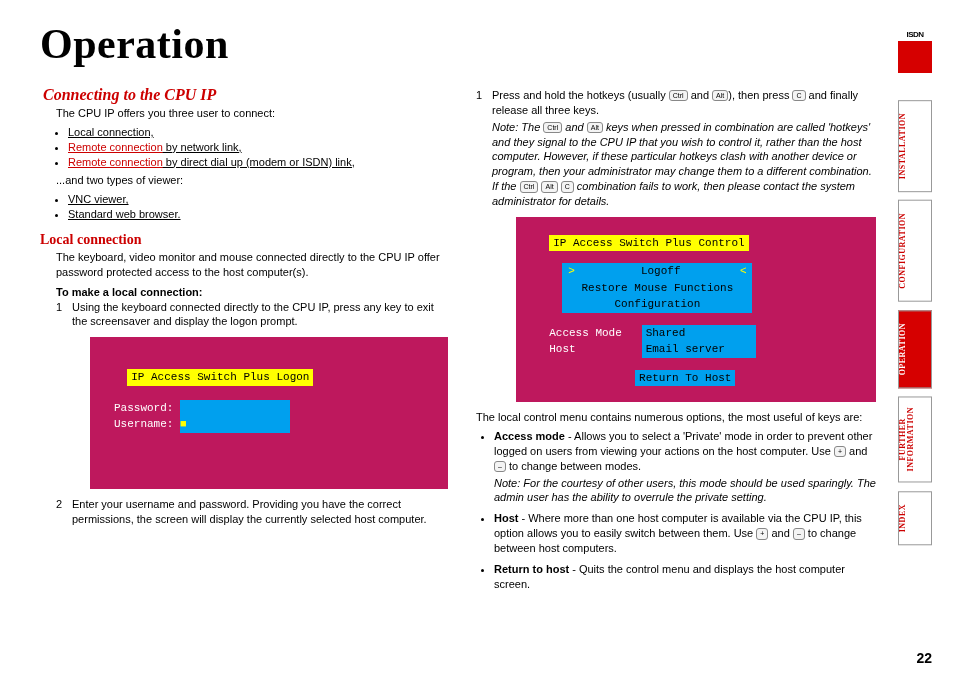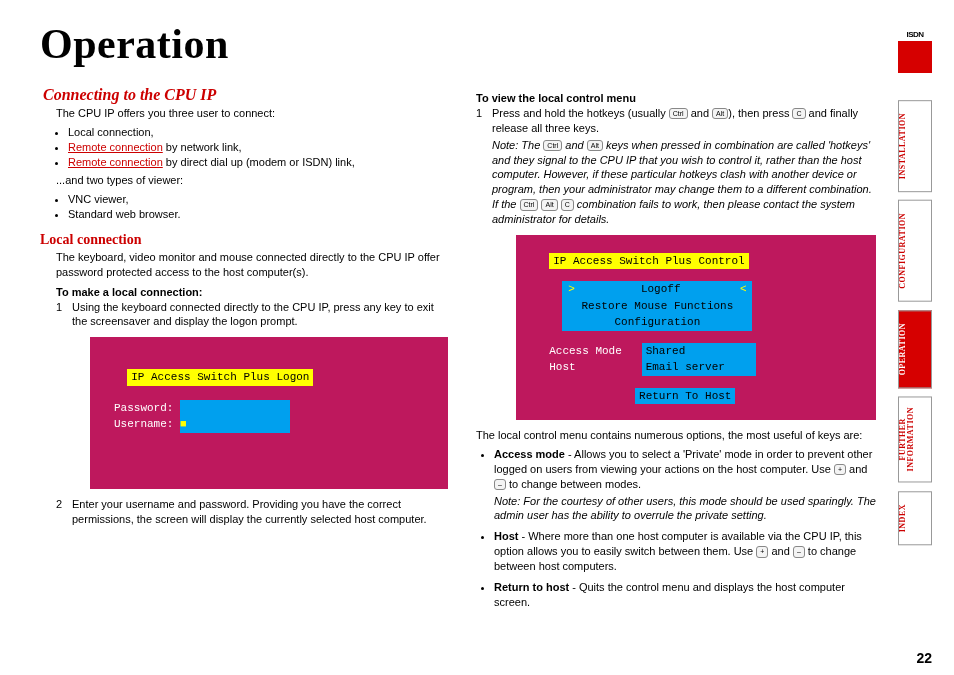--- a/index.html
+++ b/index.html
@@ -48,21 +48,21 @@
     margin: 10px 0 2px 0;
   }
   h4.boldline {
     font-size: 11px;
     font-weight: bold;
     margin: 6px 0 2px 0;
   }
   p { margin: 2px 0 4px 0; line-height: 1.35; }
   .indent1 { padding-left: 16px; }
   ul.bul { margin: 2px 0 4px 28px; padding: 0; }
-  ul.bul li { margin: 0 0; line-height: 1.35; }
+  ul.bul li { margin: 0 0; line-height: 1.35; text-decoration: underline; }
   .redlink { color: #cc0000; text-decoration: underline; }
   .numitem { display: flex; gap: 6px; padding-left: 16px; margin: 2px 0; line-height: 1.35; }
   .numitem .n { width: 10px; flex: none; }
   .note { font-style: italic; padding-left: 32px; line-height: 1.35; margin: 2px 0 6px 0; }
   .keycap {
     display: inline-block;
     border: 1px solid #888;
     border-radius: 3px;
     background: #f4f4f4;
     font-size: 7px;
@@ -173,21 +173,20 @@
         <div style="height:30px"></div>
       </div>
 
       <div class="numitem">
         <div class="n">2</div>
         <div>Enter your username and password. Providing you have the correct permissions, the screen will display the currently selected host computer.</div>
       </div>
     </div>
 
     <div class="col">
-      <h4 class="boldline">To view the local control menu</h4>
       <div class="numitem" style="padding-left:0">
         <div class="n">1</div>
         <div>
           <span>Press and hold the hotkeys (usually </span><span class="keycap">Ctrl</span><span> and </span><span class="keycap">Alt</span><span>), then press </span><span class="keycap">C</span><span> and finally release all three keys.</span>
         </div>
       </div>
       <p class="note" style="padding-left:16px">
         <span>Note: The </span><span class="keycap">Ctrl</span><span> and </span><span class="keycap">Alt</span><span> keys when pressed in combination are called 'hotkeys' and they signal to the CPU IP that you wish to control it, rather than the host computer. However, if these particular hotkeys clash with another device or program, then your administrator may change them to a different combination. If the </span><span class="keycap">Ctrl</span> <span class="keycap">Alt</span> <span class="keycap">C</span><span> combination fails to work, then please contact the system administrator for details.</span>
       </p>
 

